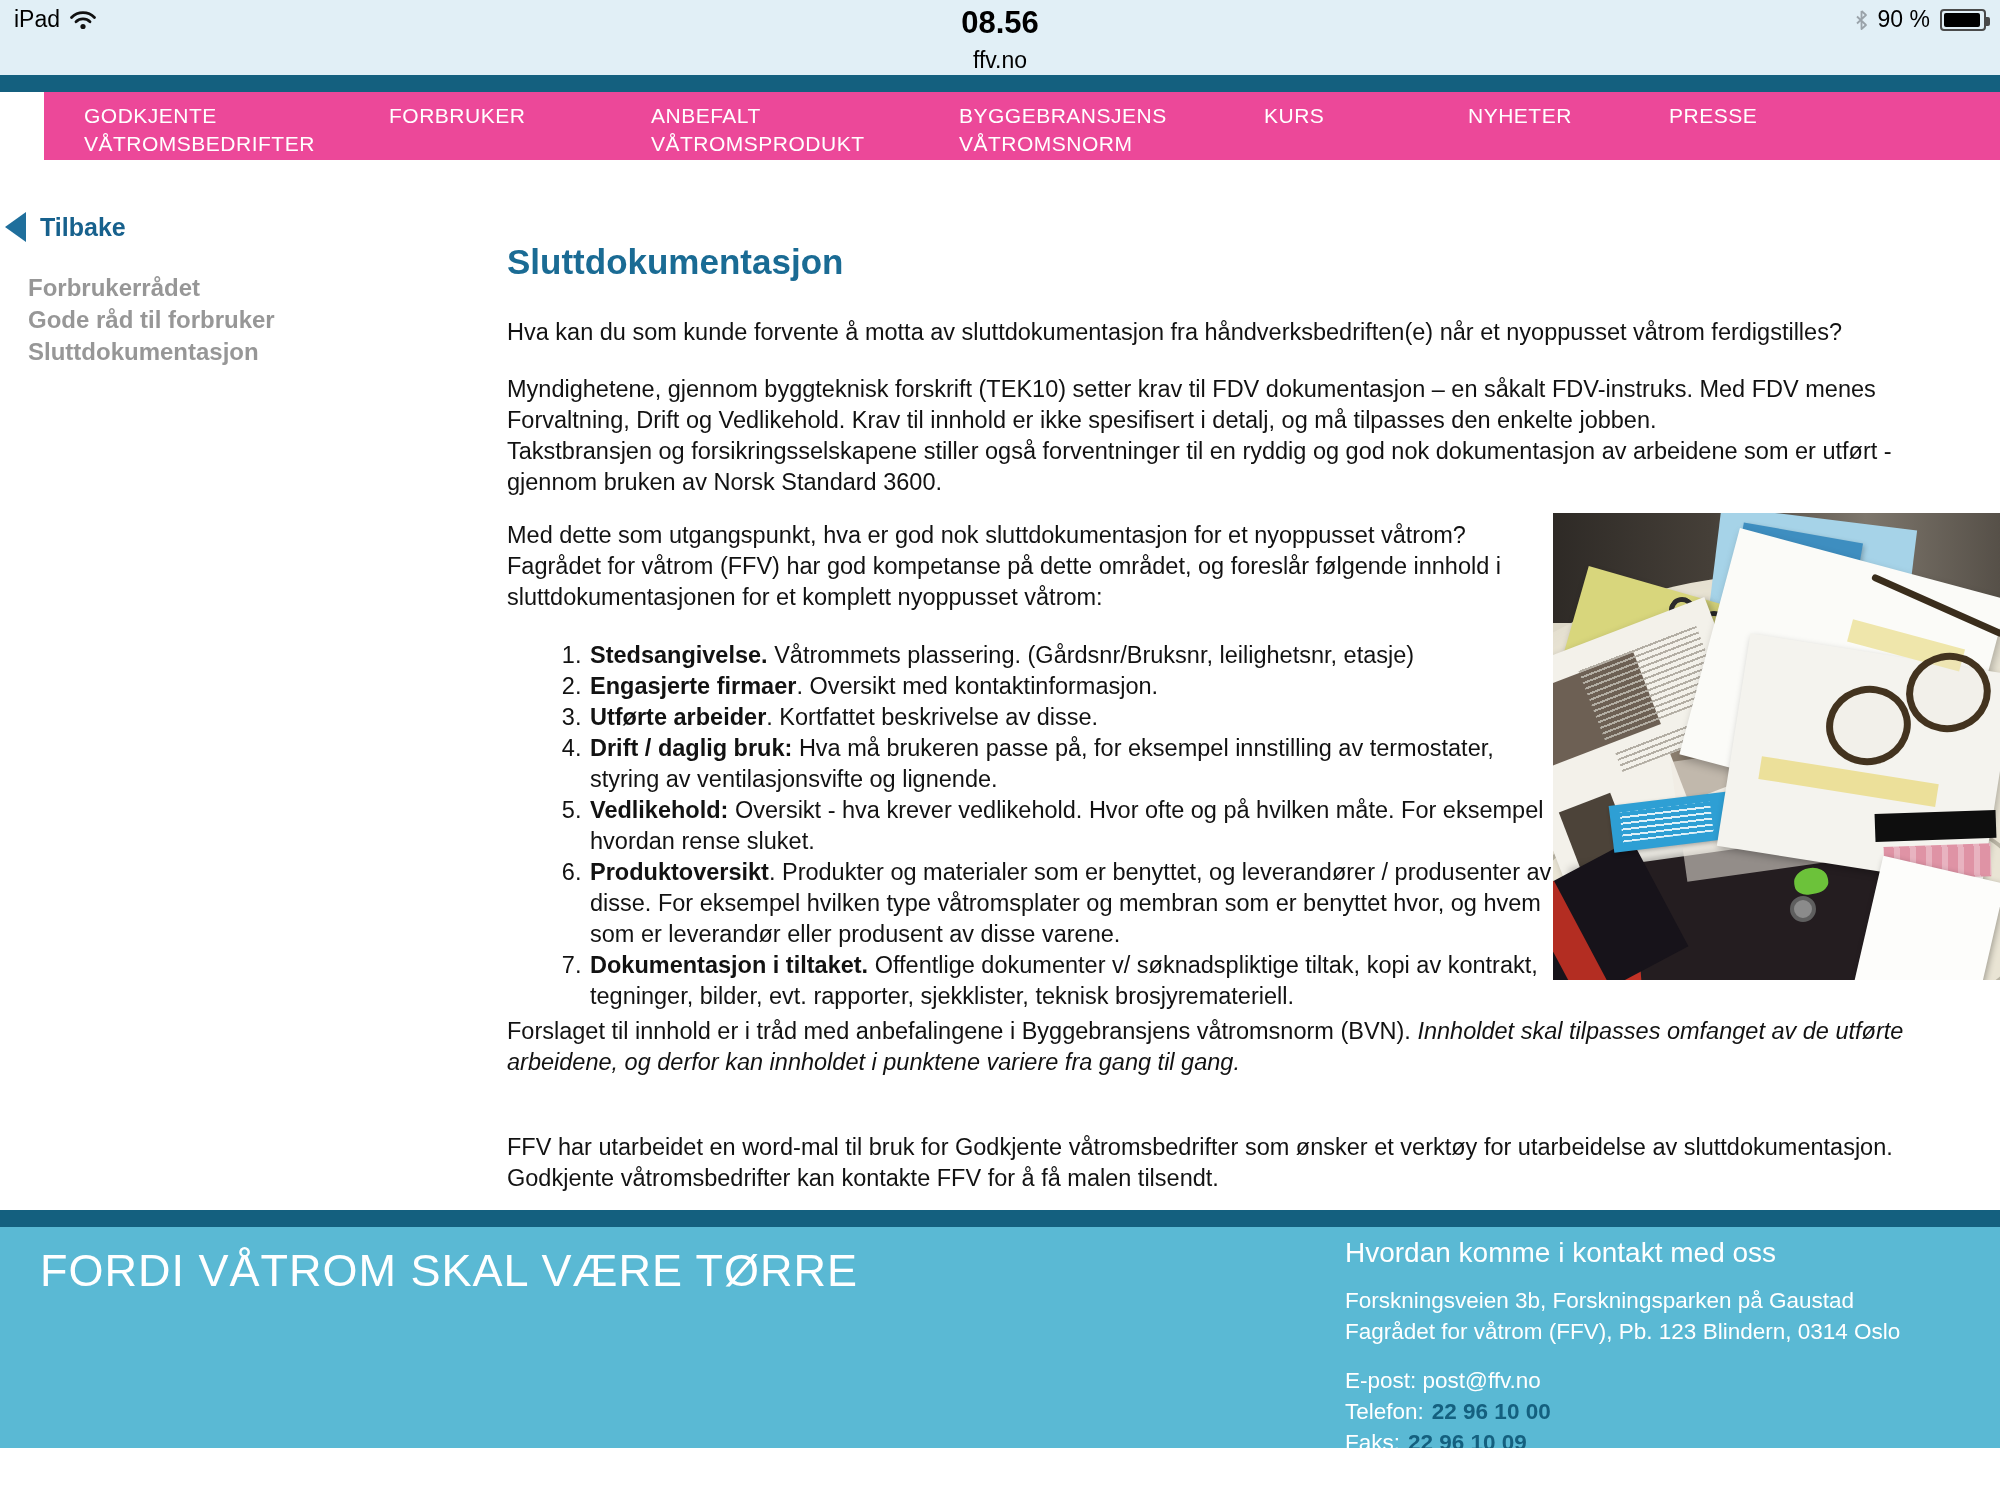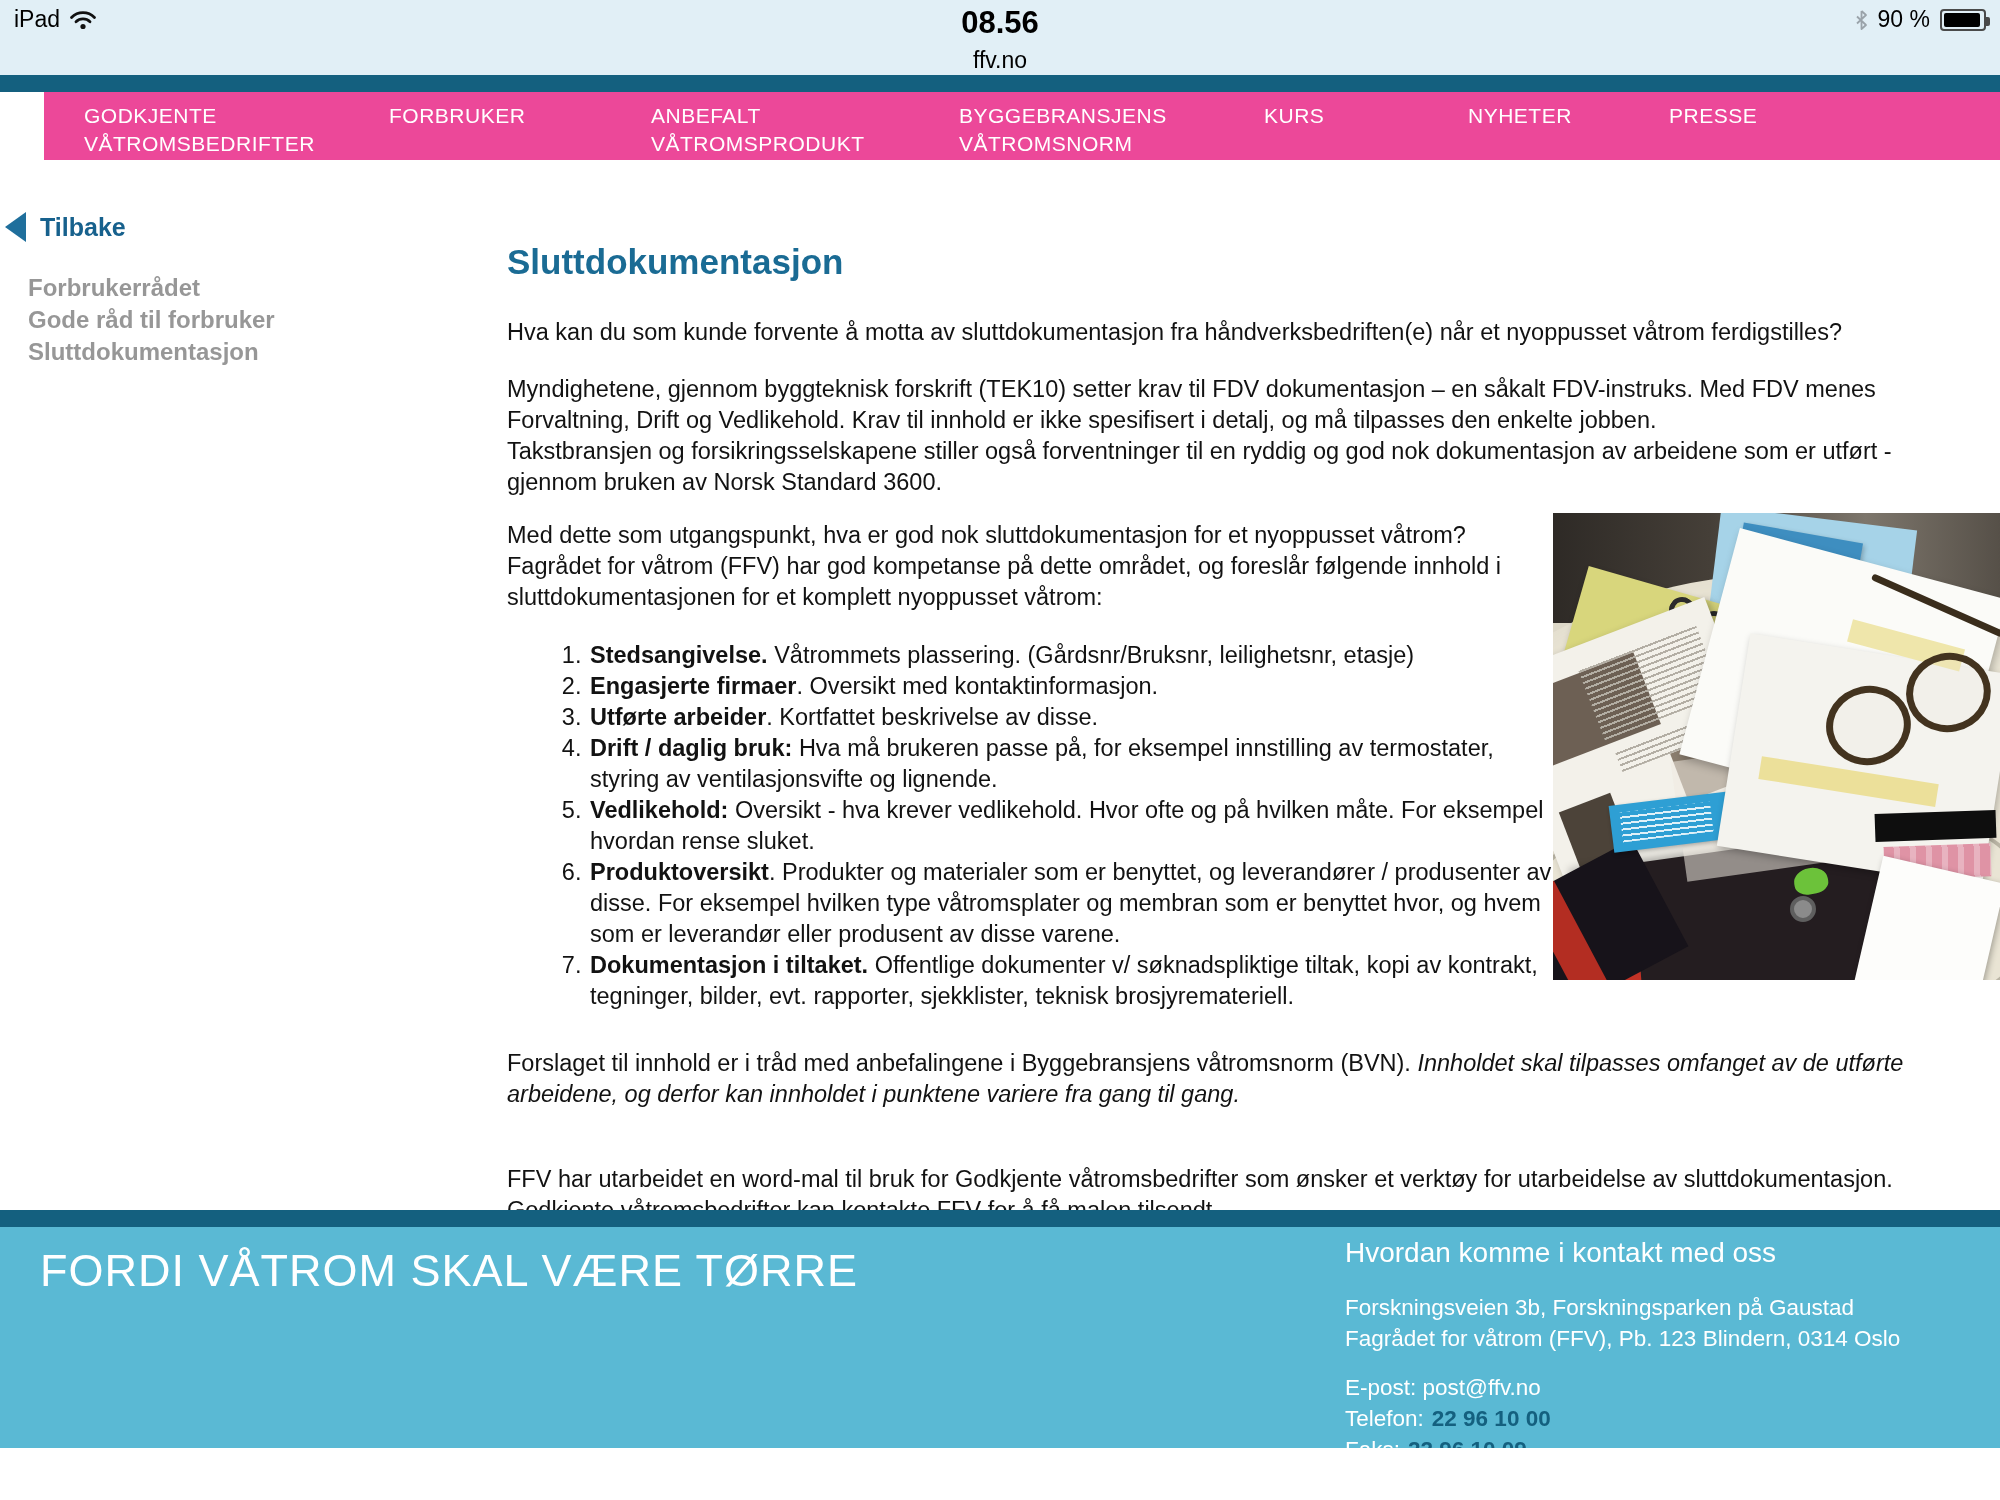--- a/index.html
+++ b/index.html
@@ -43,21 +43,21 @@
   .content { position:absolute; left:507px; top:160px; width:1448px; color:#121212; }
   .content h1 { margin-top:82px; font-size:35px; font-weight:700; color:#1a6b94; }
   .content p, .content ol { font-size:23.5px; line-height:31px; font-weight:400; }
   .p1 { margin-top:35px; }
   .p2 { margin-top:26px; }
   .p2 span { display:block; }
   .p3 { margin-top:22px; width:1015px; }
   .content ol { margin-top:27px; width:1045px; padding-left:81px; }
   .content ol li { padding-left:2px; }
   .content b { font-weight:700; }
-  .p4 { margin-top:36px; }
+  .p4 { margin-top:4px; }
   .p4 .it { font-style:italic; }
   .p5 { margin-top:54px; }
 
   
   .photo { position:absolute; left:1553px; top:513px; width:447px; height:467px; overflow:hidden; background:#ddd8c8; }
   .photo * { position:absolute; }
   .ph-bgtop { left:0; top:0; width:100%; height:110px; background:linear-gradient(90deg,#2e2a26 0%,#453f38 35%,#7d766c 70%,#565048 100%); }
   .ph-table { left:-35%; top:13%; width:175%; height:125%; background:#e9e4d4; border-radius:50%; box-shadow:inset 0 -40px 60px rgba(150,145,130,.45); }
   .ph-rim { left:-6%; top:58%; width:115%; height:55%; border:4px solid #b9b4a4; border-radius:50%; }
   .ph-yellow { left:3%; top:16%; width:40%; height:30%; background:#d8d67c; transform:rotate(16deg); box-shadow:2px 3px 6px rgba(0,0,0,.25); }
@@ -93,21 +93,21 @@
   .ph-pink { left:74%; top:71%; width:24%; height:7%; background:repeating-linear-gradient(90deg,#df93a5 0 10px,#e8b3c0 10px 16px); transform:rotate(-2deg); }
   .ph-card { left:70%; bottom:-6%; width:28%; height:30%; background:#fdfdfb; transform:rotate(13deg); box-shadow:2px 2px 6px rgba(0,0,0,.3); }
 
   
   .footer { position:absolute; left:0; top:1210px; width:2000px; height:238px; }
   .f-stripe { height:17px; background:#14607f; }
   .f-body { position:relative; height:221px; background:#5ab9d4; overflow:hidden; }
   .f-slogan { position:absolute; left:40px; top:18px; font-size:45px; color:#fff; letter-spacing:1px; font-weight:400; }
   .f-contact { position:absolute; left:1345px; top:10px; color:#fff; }
   .f-heading { font-size:28px; font-weight:400; }
-  .f-addr { margin-top:23px; font-size:22.5px; line-height:31px; }
+  .f-addr { margin-top:16px; font-size:22.5px; line-height:31px; }
   .f-lines { margin-top:18px; font-size:22.5px; line-height:31px; }
   .f-num { color:#14607f; font-weight:700; margin-left:8px;margin-top:16px; }
 </style>
 </head>
 <body>
 
 <div id="page">
 
   <div class="statusbar">
     <div class="sb-left">

